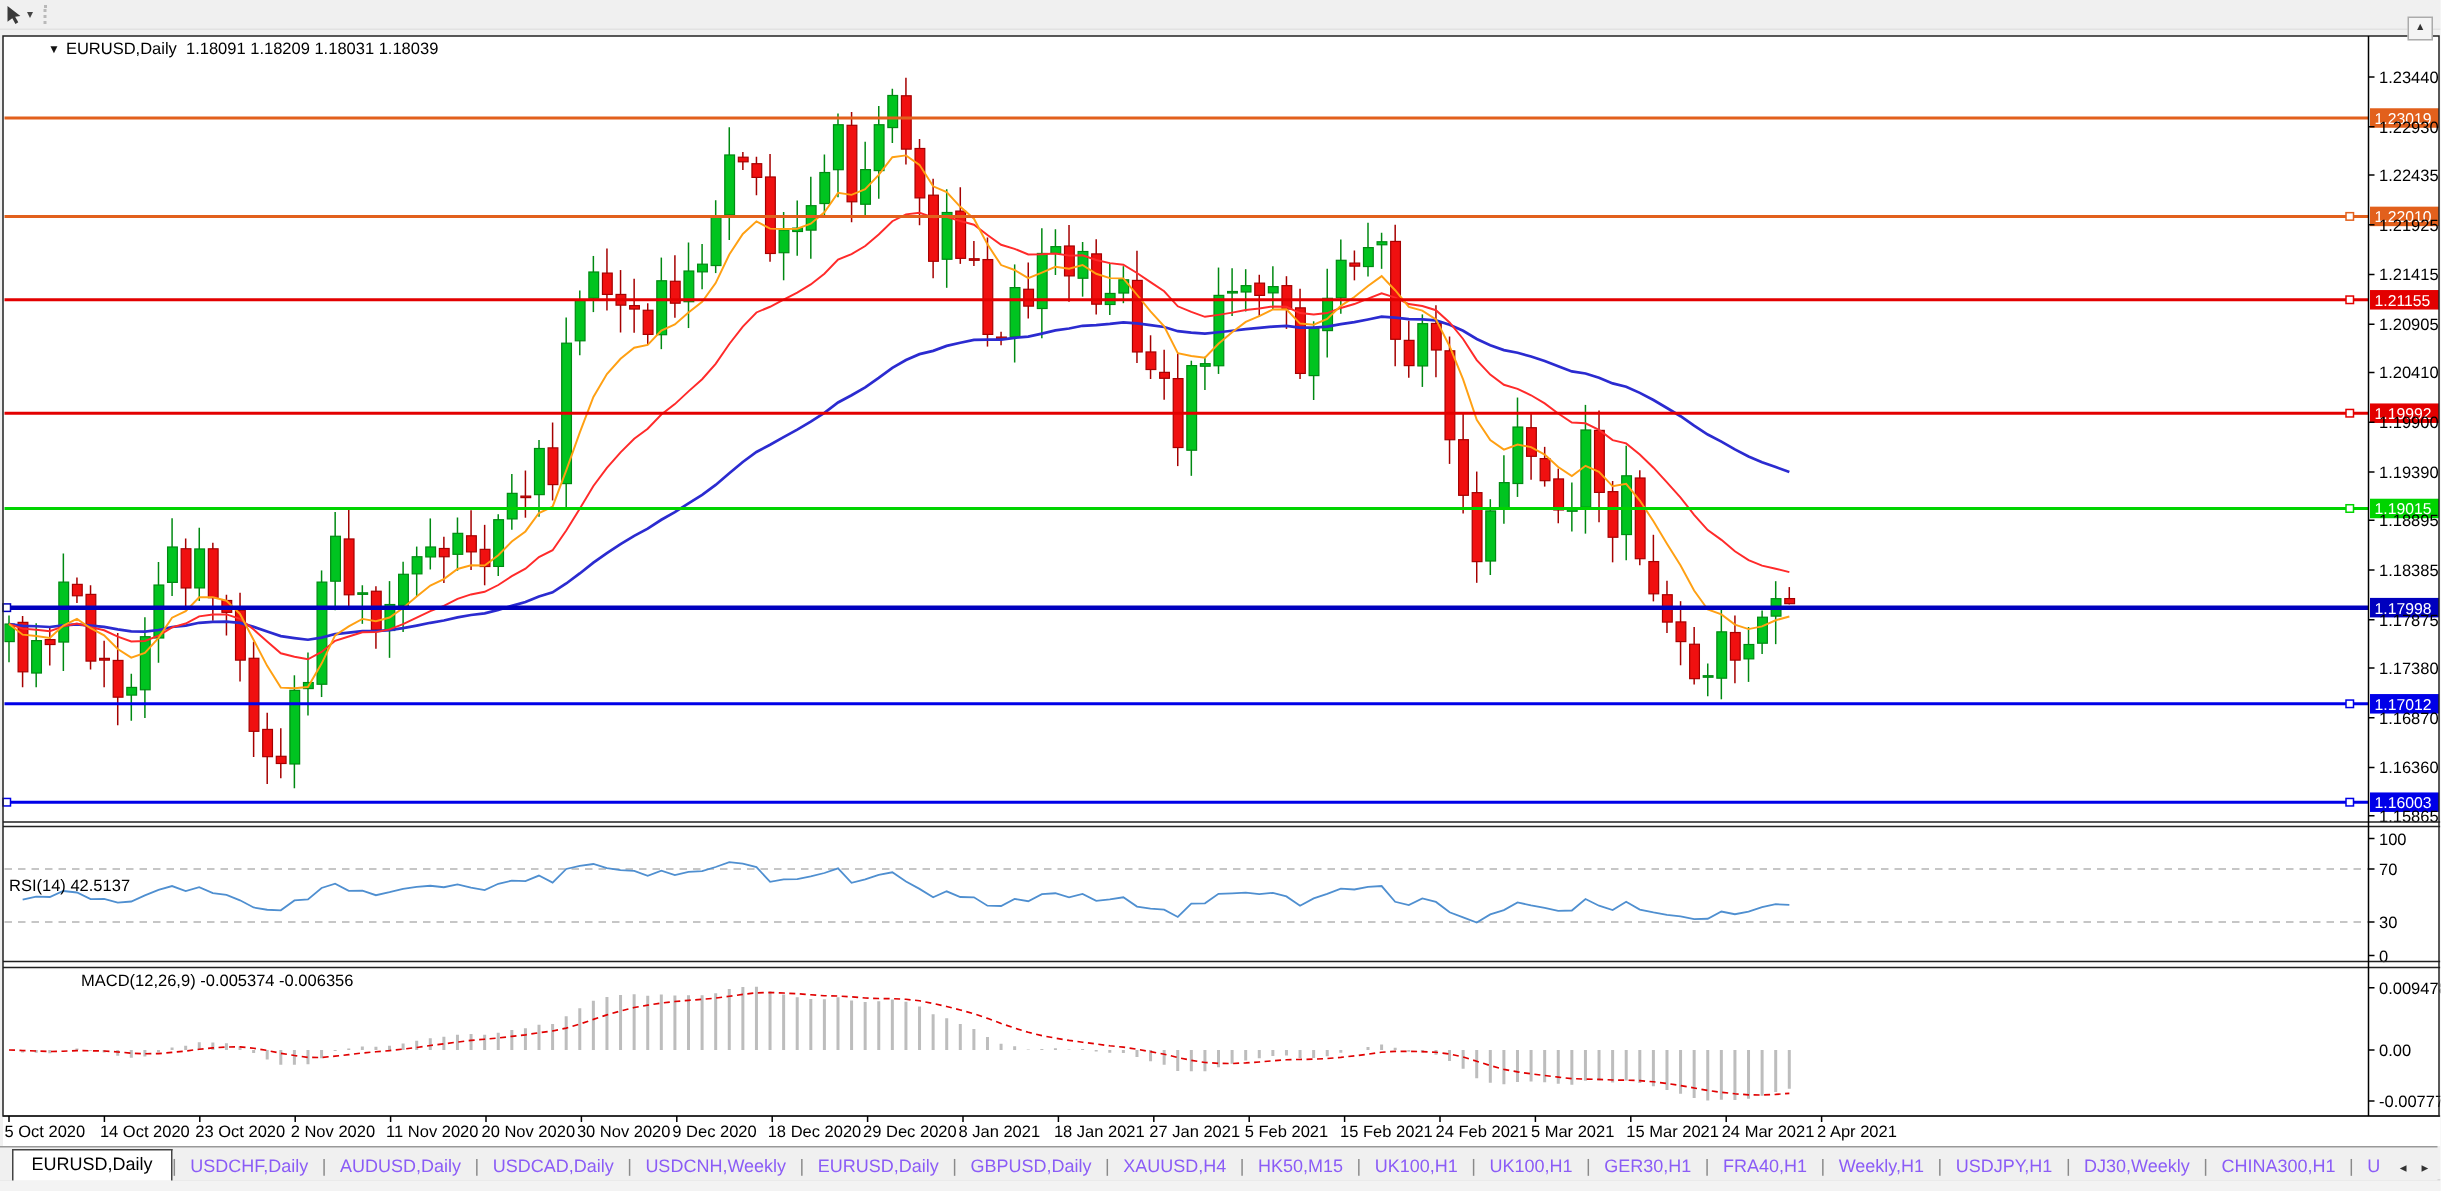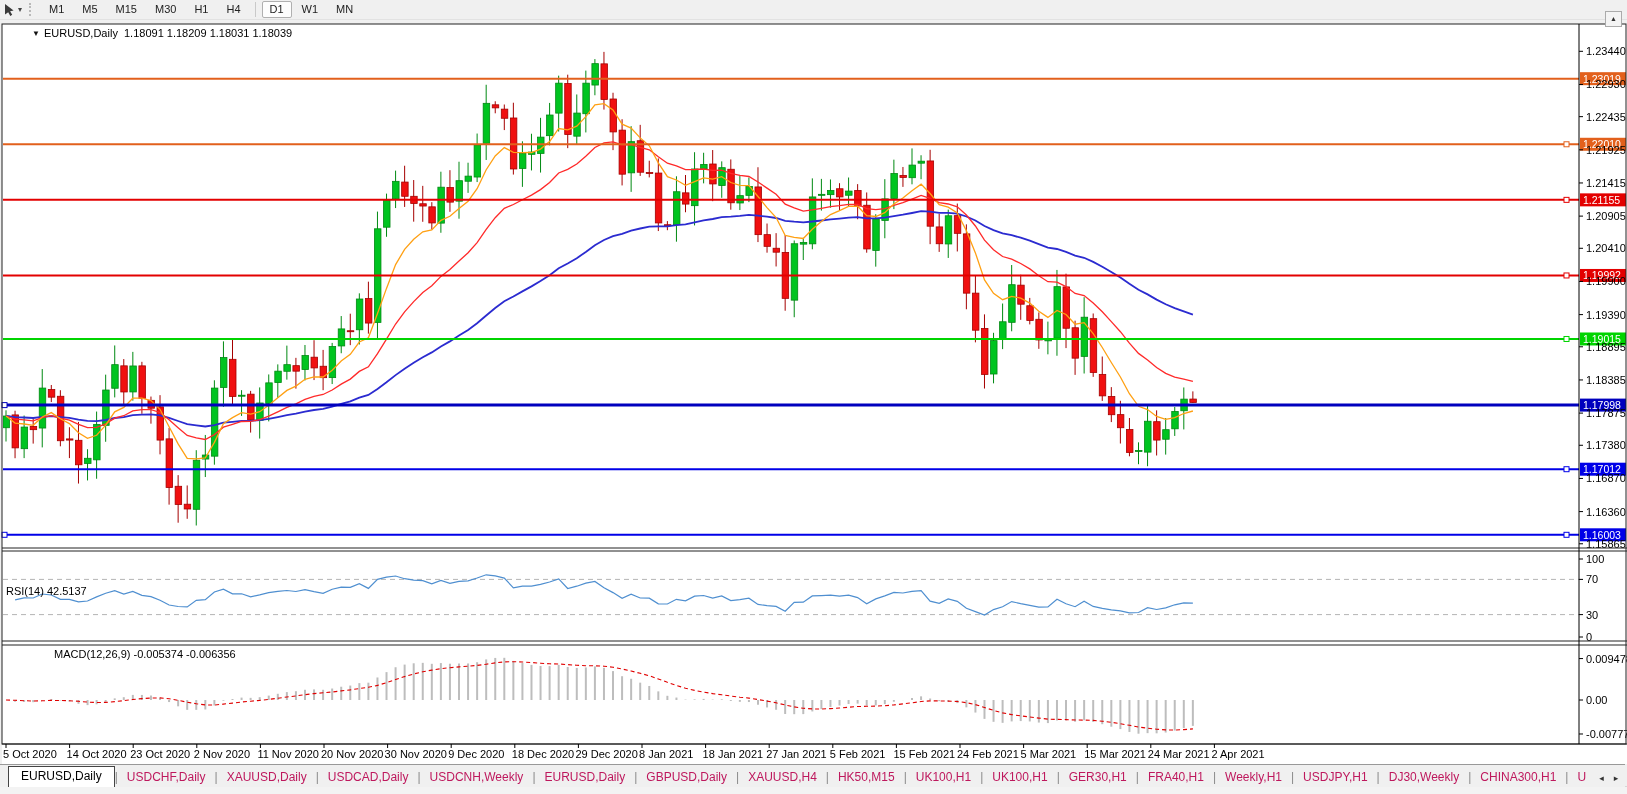--- a/index.html
+++ b/index.html
@@ -11,50 +11,38 @@
   .tf-btn{font-size:11px;line-height:15px;color:#222;padding:0 7px;margin:0 1px;border:1px solid transparent;border-radius:2px;cursor:pointer;}
   .tf-btn.active{background:#fdfdfd;border:1px solid #b0b0b0;}
   .tf-sep{width:1px;height:15px;background:#c9c9c9;margin:0 5px;}
   #chart-svg{position:absolute;top:0;left:0;z-index:1;}
   svg text{font-family:"Liberation Sans",sans-serif;}
   .chart-label{position:absolute;font-size:11px;color:#000;z-index:3;white-space:pre;}
   .chart-title{left:4px;top:27px;padding-left:28px;}
   .chart-title .menu-arrow{font-size:8px;vertical-align:1px;margin-right:4px;color:#111;}
   .scrollup{position:absolute;left:1605px;top:11px;width:15px;height:14px;background:#f4f4f4;border:1px solid #ababab;font-size:7px;color:#333;text-align:center;line-height:13px;z-index:6;cursor:pointer;}
   .tabbar{position:absolute;left:0;top:764px;width:1625px;height:22px;background:#f0f0f0;border-top:1px solid #999;display:flex;align-items:flex-end;z-index:5;}
-  .tab{font-size:12px;color:#be185d;padding:2px 9px 3px 9px;cursor:pointer;white-space:nowrap;}
+  .tab{font-size:12px;color:#8b5cf6;padding:2px 9px 3px 9px;cursor:pointer;white-space:nowrap;}
   .tab.active{background:#ffffff;border:1px solid #444;border-bottom:none;color:#000;margin-left:8px;padding:2px 12px 4px 12px;}
   .tab-sep{color:#8a8a8a;font-size:12px;padding-bottom:3px;}
   .tab-arrows{margin-left:auto;display:flex;align-items:center;gap:10px;padding:0 8px 4px 4px;}
   .tab-arrow{font-size:9px;color:#333;cursor:pointer;}
   .bottom-strip{position:absolute;left:0;top:786px;width:1627px;height:8px;background:#f3f3f3;border-top:1px solid #d6d6d6;}
 </style>
 </head>
 <body>
 
 <div class="toolbar">
   <div class="tool-cursor">
     <svg width="13" height="14" viewBox="0 0 13 14">
         <path d="M2,1 L2,11.5 L5.2,9.2 L7.3,13 L9.2,11.8 L7.1,8.2 L10.6,7.6 Z" fill="#3a3a3a"></path>
       </svg>
     <span class="dd">▾</span>
   </div>
   <div class="grip"></div>
-  <div id="tf-container" style="display:flex;align-items:center;">
-      <div class="tf-btn">M1</div>
-      <div class="tf-btn">M5</div>
-      <div class="tf-btn">M15</div>
-      <div class="tf-btn">M30</div>
-      <div class="tf-btn">H1</div>
-      <div class="tf-btn">H4</div>
-      <div class="tf-sep"></div>
-      <div class="tf-btn active">D1</div>
-      <div class="tf-btn">W1</div>
-      <div class="tf-btn">MN</div>
-    </div>
 </div>
 
 <div class="scrollup">▲</div>
 
 <svg id="chart-svg" width="1627" height="764">
     <rect x="2" y="24" width="1625" height="740" fill="#ffffff"></rect>
     <defs>
       <clipPath id="mclip">
         <rect x="3" y="25" width="1575" height="522"></rect>
       </clipPath>
@@ -624,21 +612,21 @@
 
 <div class="chart-label chart-title"><span class="menu-arrow">▼</span><span>EURUSD,Daily  1.18091 1.18209 1.18031 1.18039</span></div>
 <div class="chart-label" style="left:6px;top:553px;margin-top:32px;">RSI(14) 42.5137</div>
 <div class="chart-label" style="left:6px;top:648px;padding-left:48px;">MACD(12,26,9) -0.005374 -0.006356</div>
 
 <div class="tabbar" id="tabbar">
     <div class="tab active">EURUSD,Daily</div>
     <span class="tab-sep">|</span>
     <div class="tab">USDCHF,Daily</div>
     <span class="tab-sep">|</span>
-    <div class="tab">XAUUSD,Daily</div>
+    <div class="tab">AUDUSD,Daily</div>
     <span class="tab-sep">|</span>
     <div class="tab">USDCAD,Daily</div>
     <span class="tab-sep">|</span>
     <div class="tab">USDCNH,Weekly</div>
     <span class="tab-sep">|</span>
     <div class="tab">EURUSD,Daily</div>
     <span class="tab-sep">|</span>
     <div class="tab">GBPUSD,Daily</div>
     <span class="tab-sep">|</span>
     <div class="tab">XAUUSD,H4</div>

